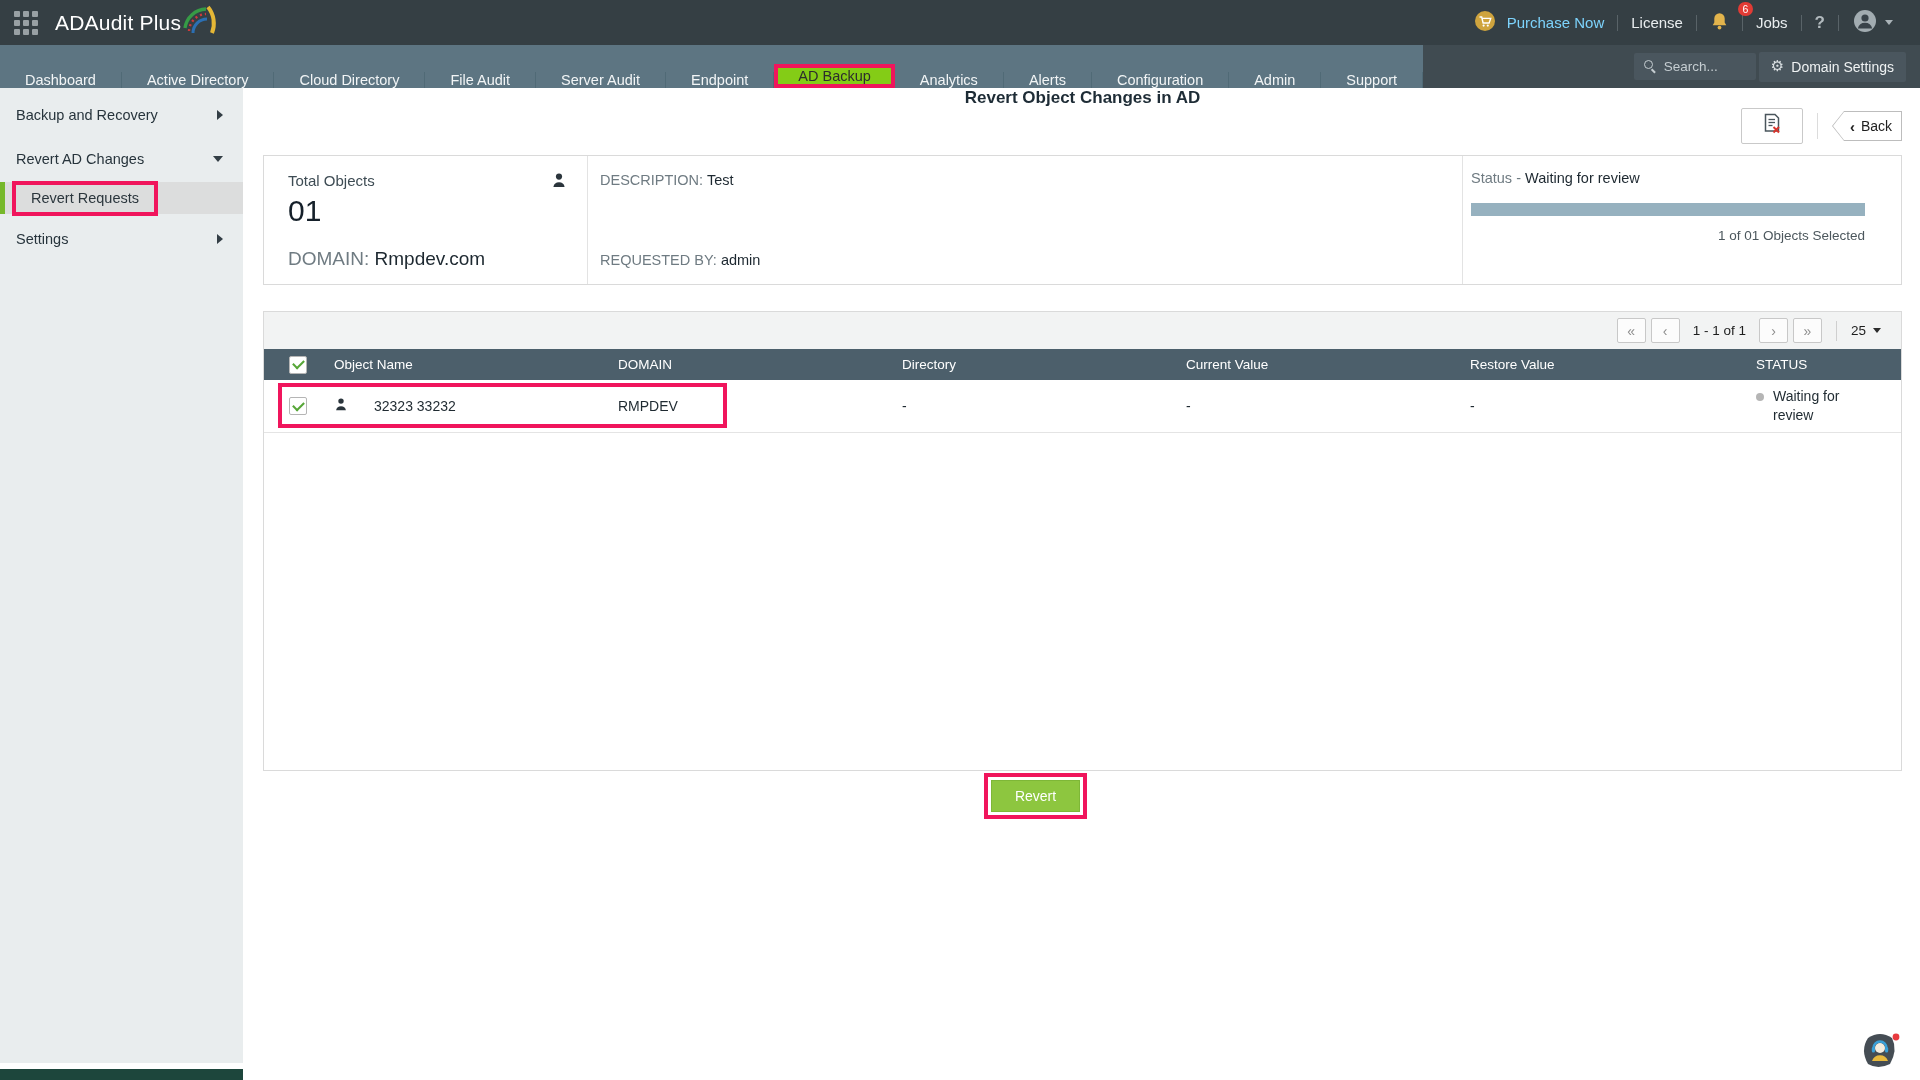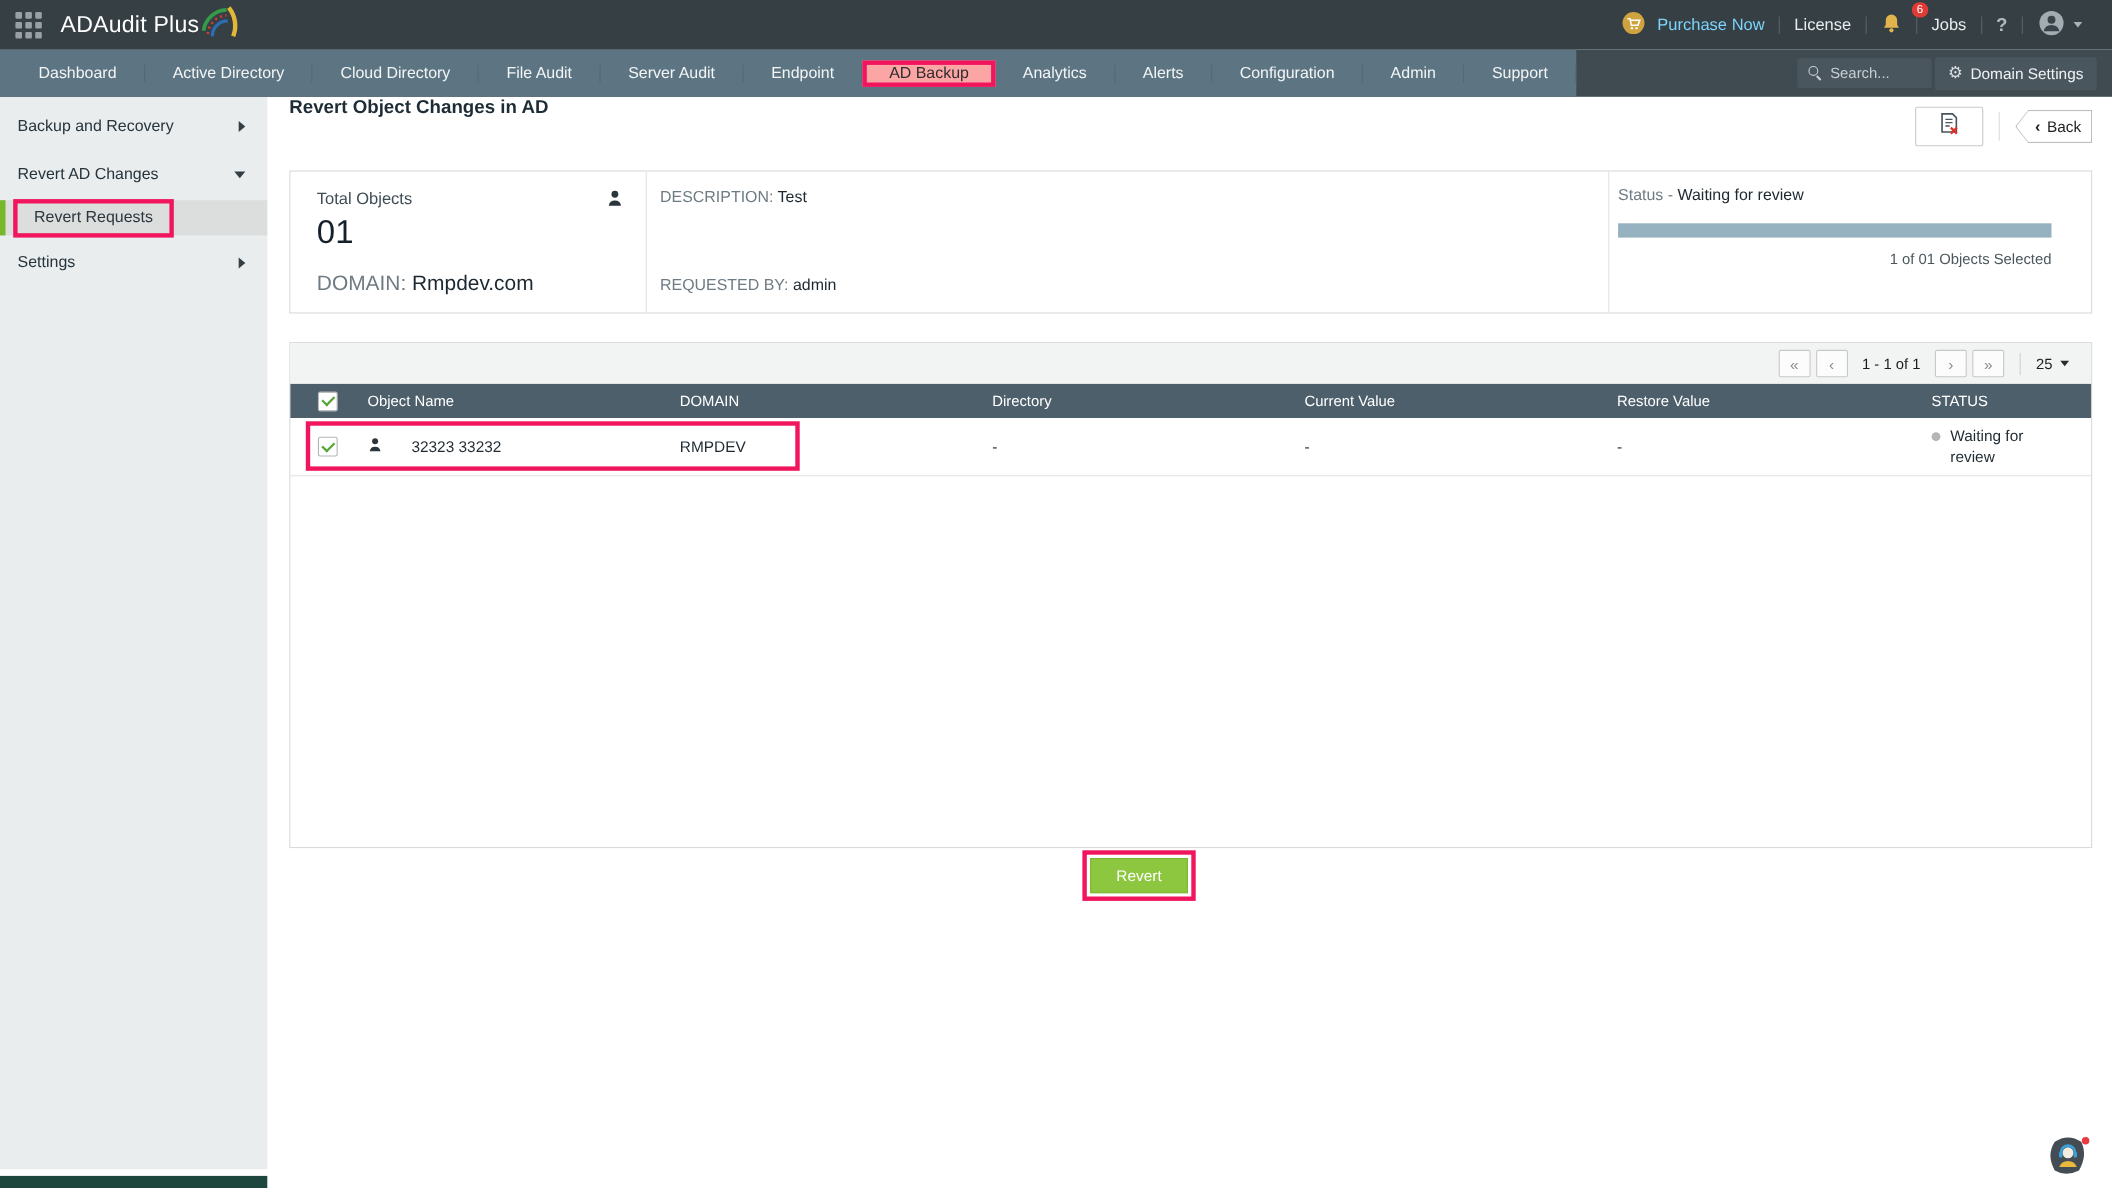--- a/index.html
+++ b/index.html
@@ -17,23 +17,23 @@
   .tb-item { display:flex; align-items:center; padding:0 13px; cursor:pointer; white-space:nowrap; }
   .tb-sep { width:1px; height:16px; background:#596368; }
   .purchase-label { color:#7dd3fc; margin-left:11px; }
   .bell-wrap { position:relative; }
   .badge { position:absolute; top:-9px; right:-11px; background:#e23b35; color:#fff; font-size:10.5px; line-height:14px; border-radius:8px; padding:0 4px; min-width:7px; text-align:center; }
   .help-glyph { color:#b2babe; font-size:17px; font-weight:bold; }
   .avatar-caret { width:0; height:0; border-left:4.5px solid transparent; border-right:4.5px solid transparent; border-top:5px solid #aab3b8; margin-left:7px; }
 
   
   .navbar { position:absolute; top:45px; left:0; width:1920px; height:43px; background:#404b51; display:flex; align-items:stretch; z-index:4; }
-  .tabs { display:flex; align-items:center; background:#5d7582; padding-left:10px; }
+  .tabs { display:flex; align-items:flex-end; background:#5d7582; }
   .tab { display:flex; align-items:center; padding:0 25px; color:#f2f5f6; font-size:14.5px; border-right:1px solid #506a76; cursor:pointer; white-space:nowrap; }
-  .tab.active { background:#fca5a5; color:#2d2d2d; border:4px solid #f0155c; padding:0 20px; }
+  .tab.active { background:#84cc16; color:#2d2d2d; border:4px solid #f0155c; padding:0 20px; }
   .nav-right { margin-left:auto; display:flex; align-items:center; gap:3px; padding-right:14px; }
   .search-box { display:flex; align-items:center; gap:7px; background:#4a565e; height:27px; padding:0 10px; border-radius:2px; }
   .search-box input { background:transparent; border:none; outline:none; color:#d8dee1; font-size:13.5px; width:82px; font-family:inherit; }
   .search-box input::placeholder { color:#c5cdd1; }
   .mag { width:13px; height:13px; position:relative; flex:none; }
   .mag::before { content:""; position:absolute; width:7px; height:7px; border:1.6px solid #c5cdd1; border-radius:50%; left:0; top:0; }
   .mag::after { content:""; position:absolute; width:5px; height:1.6px; background:#c5cdd1; transform:rotate(45deg); left:7px; top:9.5px; }
   .domain-settings { display:flex; align-items:center; gap:7px; background:#4a565e; height:30px; padding:0 12px; border-radius:2px; color:#eff2f3; font-size:14px; cursor:pointer; white-space:nowrap; }
   .gear-glyph { font-family:"DejaVu Sans", sans-serif; color:#d8dee1; font-size:15px; line-height:15px; }
 
@@ -43,21 +43,21 @@
   .si-0 { margin-top:12px; }
   .si-1 { margin-top:14px; }
   .si-3 { margin-top:10px; }
   .arr-r { width:0; height:0; border-top:5px solid transparent; border-bottom:5px solid transparent; border-left:6px solid #333e45; }
   .arr-d { width:0; height:0; border-left:5px solid transparent; border-right:5px solid transparent; border-top:6px solid #333e45; }
   .side-selected { margin-top:8px; height:32px; background:#dcdddd; border-left:5px solid #76b82a; display:flex; align-items:center; padding-left:7px; cursor:pointer; }
   .side-pinkbox { border:4px solid #f0155c; padding:5px 15px 6px 15px; color:#2b363d; font-size:14.5px; }
 
   
   .main { position:absolute; left:243px; top:88px; width:1677px; height:992px; background:#fff; }
-  .page-head { display:flex; height:54px; padding:0 18px 0 20px; }
+  .page-head { display:flex; align-items:center; height:54px; padding:0 18px 0 20px;flex-direction:column; }
   .page-title { font-size:17px; font-weight:bold; color:#1e2c36; }
   .head-right { margin-left:auto; display:flex; align-items:center; }
   .icon-btn { width:60px; height:34px; border:1px solid #c9c9c9; border-radius:2px; background:#fff; display:flex; align-items:center; justify-content:center; cursor:pointer; }
   .head-sep { width:1px; height:26px; background:#dcdcdc; margin:0 14px; }
   .back-btn { position:relative; width:70px; height:30px; clip-path:polygon(12px 0,100% 0,100% 100%,12px 100%,0 50%); background:#bdbdbd; cursor:pointer; }
   .back-inner { position:absolute; inset:1px; clip-path:polygon(11px 0,100% 0,100% 100%,11px 100%,0 50%); background:#fff; display:flex; align-items:center; justify-content:center; gap:6px; font-size:14px; color:#1f1f1f; }
   .back-chev { font-weight:bold; font-size:15px; margin-left:8px; color:#1f1f1f; }
 
   
   .info-panel { margin:13px 18px 0 20px; border:1px solid #dadada; height:128px; display:flex; }

